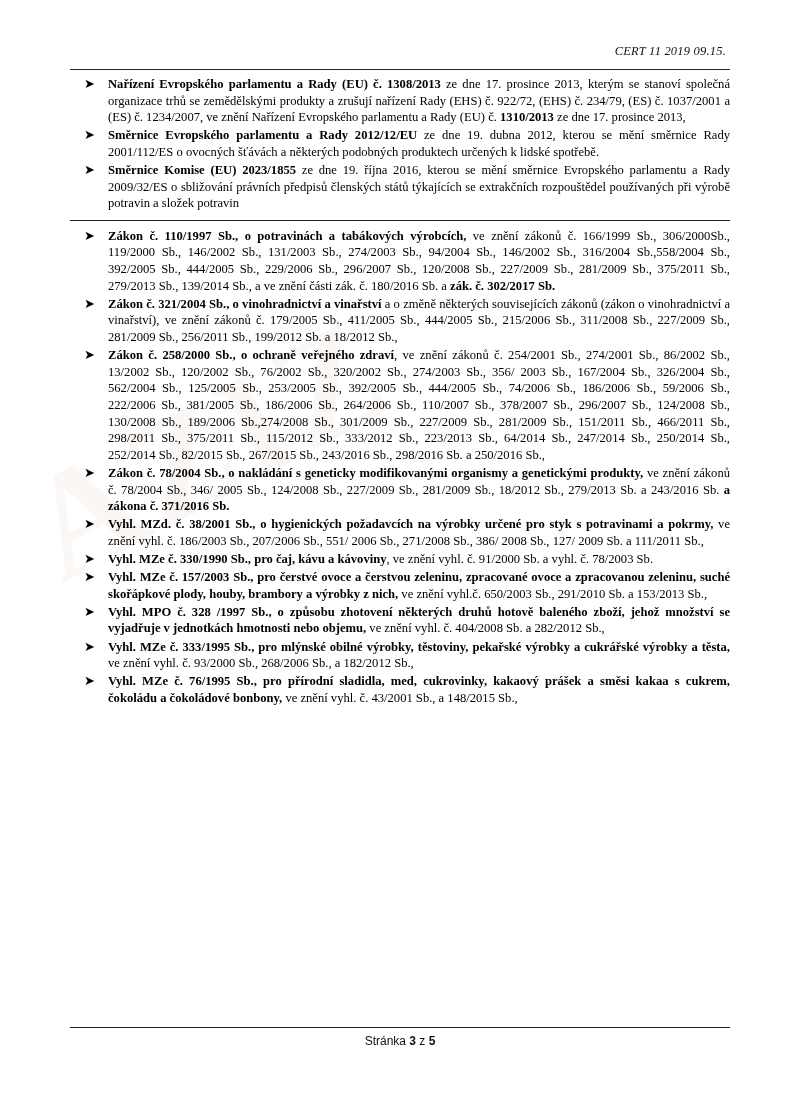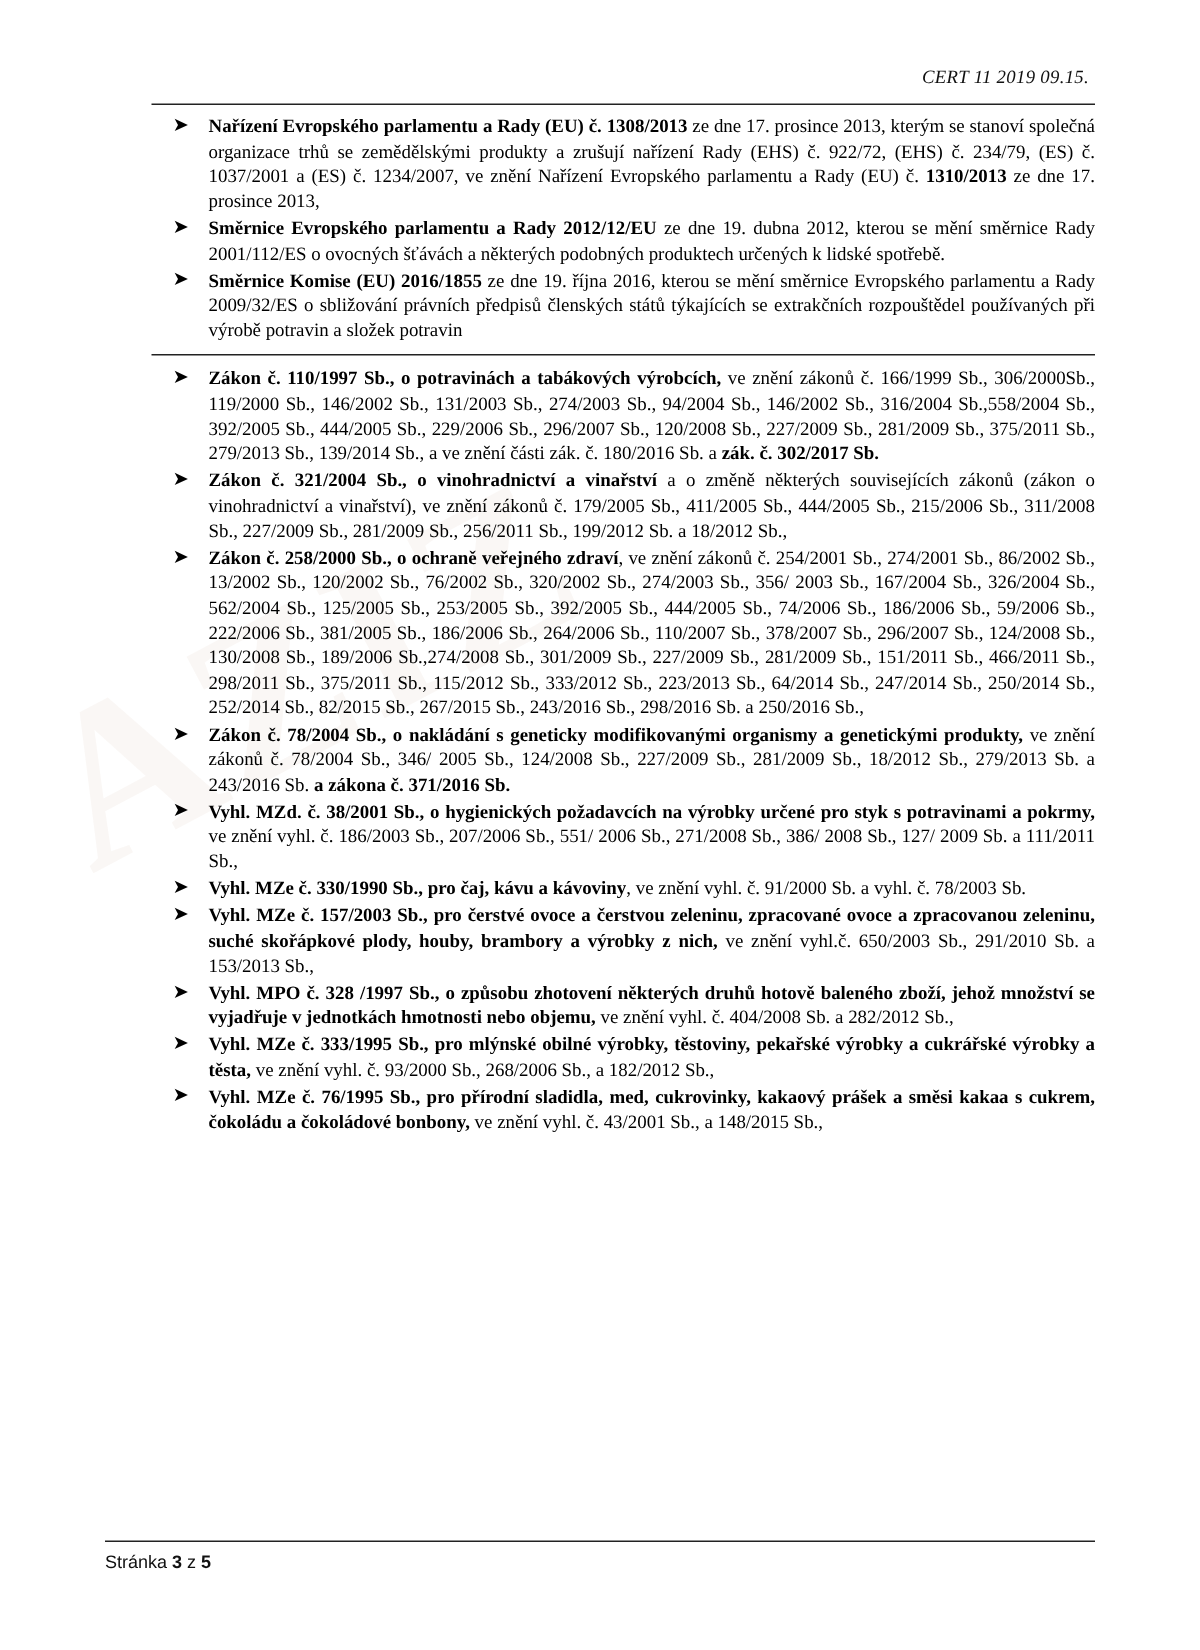--- a/index.html
+++ b/index.html
@@ -35,21 +35,20 @@
     font-weight: bold;
     color: #d8c0b0;
     letter-spacing: 4px;
     white-space: nowrap;
     line-height: 0.95;
   }
   .content {
     position: relative;
     z-index: 2;
     padding: 44px 70px 0 70px;
-    margin-left: 31px;
   }
   .header {
     text-align: right;
     font-family: "Liberation Serif", serif;
     font-style: italic;
     font-size: 12.5px;
     color: #111;
     padding-right: 4px;
     letter-spacing: 0.2px;
   }
@@ -95,21 +94,21 @@
     right: 70px;
     bottom: 52px;
     z-index: 2;
   }
   .footer .frule {
     border: none;
     border-top: 1px solid #222;
     margin: 0 0 6px 0;
   }
   .footer .ftext {
-    text-align: left;
+    text-align: center;
     font-family: "Liberation Sans", sans-serif;
     font-size: 12px;
     color: #111;
   }
 </style>
 </head>
 <body>
 
 <div class="page">
 
@@ -118,21 +117,21 @@
   <div class="content">
 
     <div class="header">CERT 11 2019 09.15.</div>
 
     <hr class="rule">
 
     <div class="block">
       <ul class="list" id="list-eu">
           <li><span class="bullet">➤</span><span class="b">Nařízení Evropského parlamentu a Rady (EU) č. 1308/2013</span><span> ze dne 17. prosince 2013, kterým se stanoví společná organizace trhů se zemědělskými produkty a zrušují nařízení Rady (EHS) č. 922/72, (EHS) č. 234/79, (ES) č. 1037/2001 a (ES) č. 1234/2007, ve znění Nařízení Evropského parlamentu a Rady (EU) č. </span><span class="b">1310/2013</span><span> ze dne 17. prosince 2013,</span></li>
           <li><span class="bullet">➤</span><span class="b">Směrnice Evropského parlamentu a Rady 2012/12/EU</span><span> ze dne 19. dubna 2012, kterou se mění směrnice Rady 2001/112/ES o ovocných šťávách a některých podobných produktech určených k lidské spotřebě.</span></li>
-          <li><span class="bullet">➤</span><span class="b">Směrnice Komise (EU) 2016/1855</span><span> ze dne 19. října 2016, kterou se mění směrnice Evropského parlamentu a Rady 2009/32/ES o sbližování právních předpisů členských států týkajících se extrakčních rozpouštědel používaných při výrobě potravin a složek potravin</span></li>
+          <li><span class="bullet">➤</span><span class="b">Směrnice Komise (EU) 2023/1855</span><span> ze dne 19. října 2016, kterou se mění směrnice Evropského parlamentu a Rady 2009/32/ES o sbližování právních předpisů členských států týkajících se extrakčních rozpouštědel používaných při výrobě potravin a složek potravin</span></li>
         </ul>
     </div>
 
     <hr class="rule mid">
 
     <div class="block">
       <ul class="list" id="list-cz">
           <li><span class="bullet">➤</span><span class="b">Zákon č. 110/1997 Sb., o potravinách a tabákových výrobcích,</span><span> ve znění zákonů č. 166/1999 Sb., 306/2000Sb., 119/2000 Sb., 146/2002 Sb., 131/2003 Sb., 274/2003 Sb., 94/2004 Sb., 146/2002 Sb., 316/2004 Sb.,558/2004 Sb., 392/2005 Sb., 444/2005 Sb., 229/2006 Sb., 296/2007 Sb., 120/2008 Sb., 227/2009 Sb., 281/2009 Sb., 375/2011 Sb., 279/2013 Sb., 139/2014 Sb., a ve znění části zák. č. 180/2016 Sb. a </span><span class="b">zák. č. 302/2017 Sb.</span></li>
           <li><span class="bullet">➤</span><span class="b">Zákon č. 321/2004 Sb., o vinohradnictví a vinařství</span><span> a o změně některých souvisejících zákonů (zákon o vinohradnictví a vinařství), ve znění zákonů č. 179/2005 Sb., 411/2005 Sb., 444/2005 Sb., 215/2006 Sb., 311/2008 Sb., 227/2009 Sb., 281/2009 Sb., 256/2011 Sb., 199/2012 Sb. a 18/2012 Sb.,</span></li>
           <li><span class="bullet">➤</span><span class="b">Zákon č. 258/2000 Sb., o ochraně veřejného zdraví</span><span>, ve znění zákonů č. 254/2001 Sb., 274/2001 Sb., 86/2002 Sb., 13/2002 Sb., 120/2002 Sb., 76/2002 Sb., 320/2002 Sb., 274/2003 Sb.,  356/ 2003 Sb., 167/2004 Sb., 326/2004 Sb.,  562/2004 Sb., 125/2005 Sb., 253/2005 Sb., 392/2005 Sb., 444/2005 Sb., 74/2006 Sb., 186/2006 Sb., 59/2006 Sb., 222/2006 Sb., 381/2005 Sb., 186/2006 Sb., 264/2006 Sb., 110/2007 Sb., 378/2007 Sb.,  296/2007 Sb., 124/2008 Sb., 130/2008 Sb.,  189/2006 Sb.,274/2008 Sb.,  301/2009 Sb., 227/2009 Sb., 281/2009 Sb., 151/2011 Sb., 466/2011 Sb., 298/2011 Sb., 375/2011 Sb., 115/2012 Sb., 333/2012 Sb., 223/2013 Sb., 64/2014 Sb., 247/2014 Sb., 250/2014 Sb., 252/2014 Sb., 82/2015 Sb., 267/2015 Sb., 243/2016 Sb., 298/2016 Sb. a 250/2016 Sb.,</span></li>

